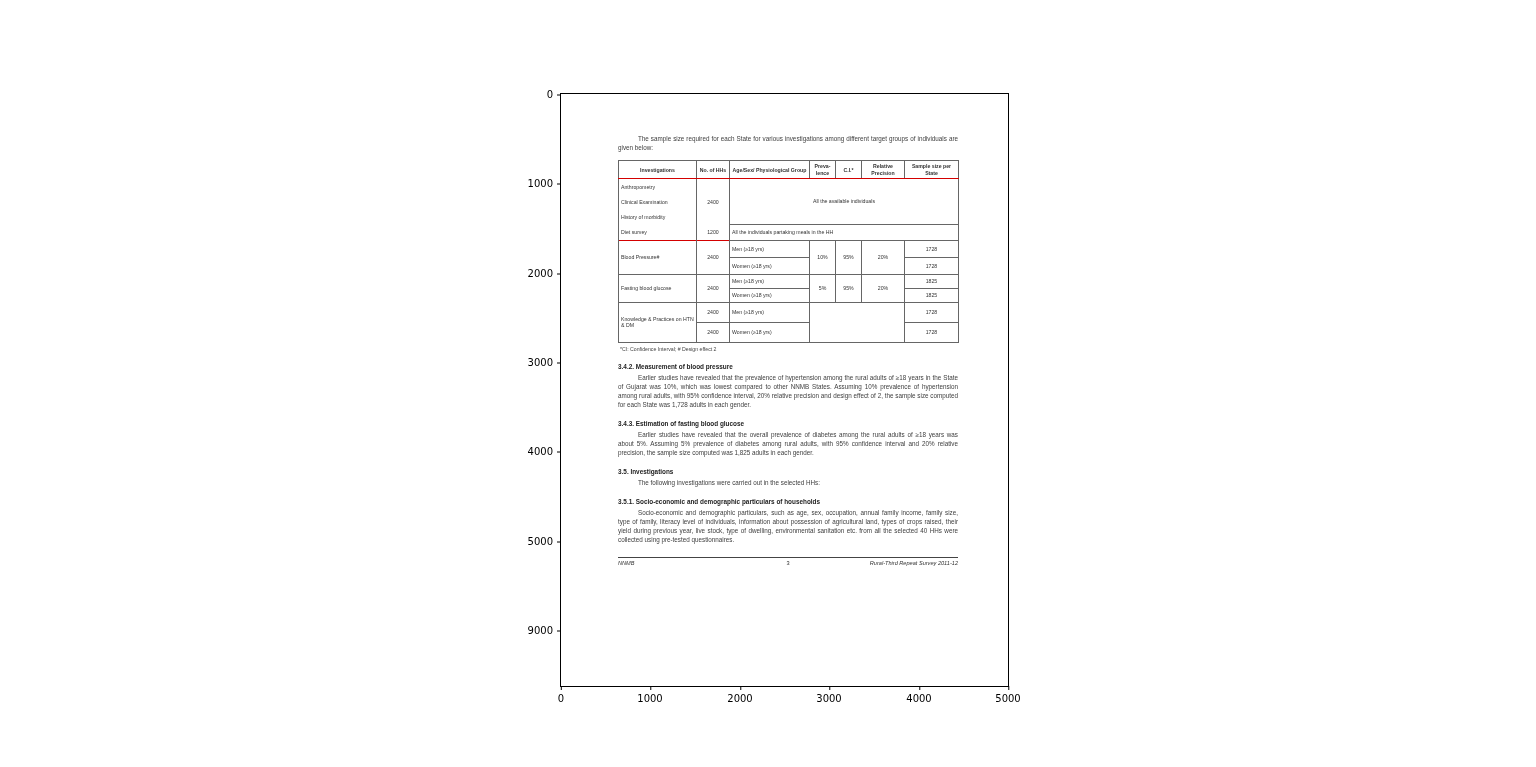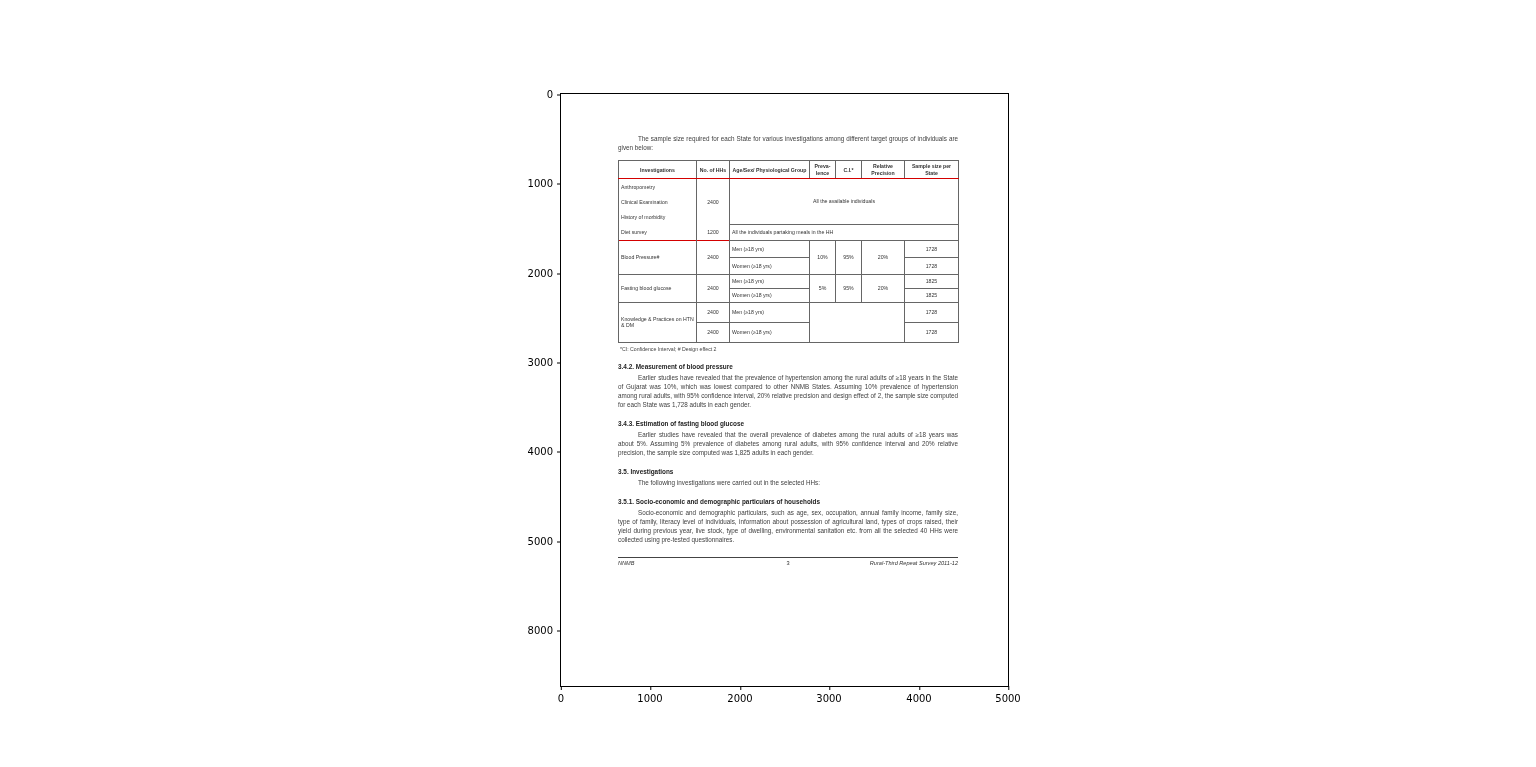--- a/index.html
+++ b/index.html
@@ -46,21 +46,21 @@
 
 <div class="canvas">
   <div class="axes">
 
     <span class="ylab" style="top:0px">0</span>
     <span class="ylab" style="top:89px">1000</span>
     <span class="ylab" style="top:179px">2000</span>
     <span class="ylab" style="top:268px">3000</span>
     <span class="ylab" style="top:357px">4000</span>
     <span class="ylab" style="top:447px">5000</span>
-    <span class="ylab" style="top:536px">8000</span>
+    <span class="ylab" style="top:536px">9000</span>
 
     <span class="xlab" style="left:0px">0</span>
     <span class="xlab" style="left:89px">1000</span>
     <span class="xlab" style="left:179px">2000</span>
     <span class="xlab" style="left:268px">3000</span>
     <span class="xlab" style="left:358px">4000</span>
     <span class="xlab" style="left:447px">5000</span>
 
     <div class="page">
 

